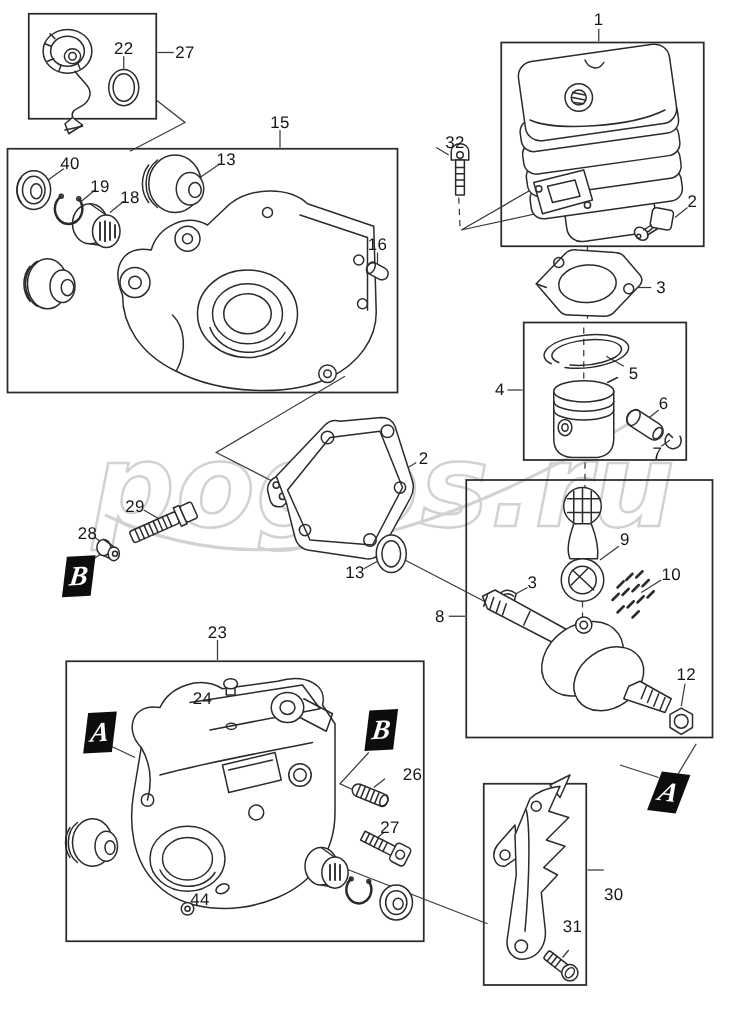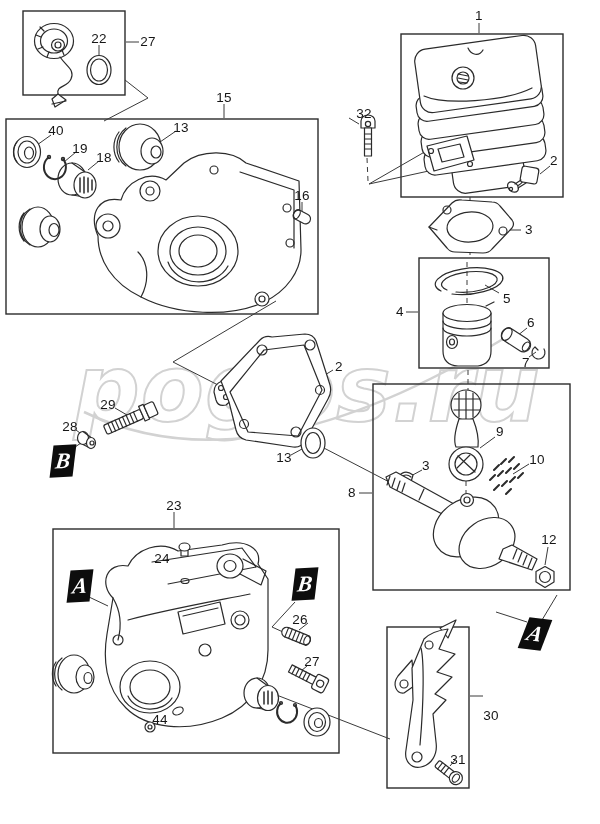--- a/index.html
+++ b/index.html
@@ -398,26 +398,26 @@
   <div class="lbl" style="left:302px;top:196px">16</div>
   <div class="lbl" style="left:181px;top:128px">13</div>
   <div class="lbl" style="left:104px;top:158px">18</div>
   <div class="lbl" style="left:80px;top:149px">19</div>
   <div class="lbl" style="left:56px;top:131px">40</div>
   <div class="lbl" style="left:148px;top:42px">27</div>
   <div class="lbl" style="left:99px;top:39px">22</div>
   <div class="lbl" style="left:174px;top:506px">23</div>
   <div class="lbl" style="left:162px;top:559px">24</div>
   <div class="lbl" style="left:160px;top:720px">44</div>
-  <div class="lbl" style="left:300px;top:620px">26</div>
+  <div class="lbl" style="left:330px;top:620px">26</div>
   <div class="lbl" style="left:312px;top:662px">27</div>
   <div class="lbl" style="left:70px;top:427px">28</div>
   <div class="lbl" style="left:108px;top:405px">29</div>
   <div class="lbl" style="left:491px;top:716px">30</div>
-  <div class="lbl" style="left:458px;top:760px">31</div>
+  <div class="lbl" style="left:458px;top:741px">31</div>
   <div class="lbl" style="left:364px;top:114px">32</div>
 
   <div class="marker mk-tilt-l" style="left:63px;top:461px">B</div>
   <div class="marker mk-tilt-l" style="left:80px;top:586px">A</div>
   <div class="marker mk-tilt-l" style="left:305px;top:584px">B</div>
   <div class="marker mk-tilt-r" style="left:535px;top:634px">A</div>
 
 </div>
 
 </body></html>

